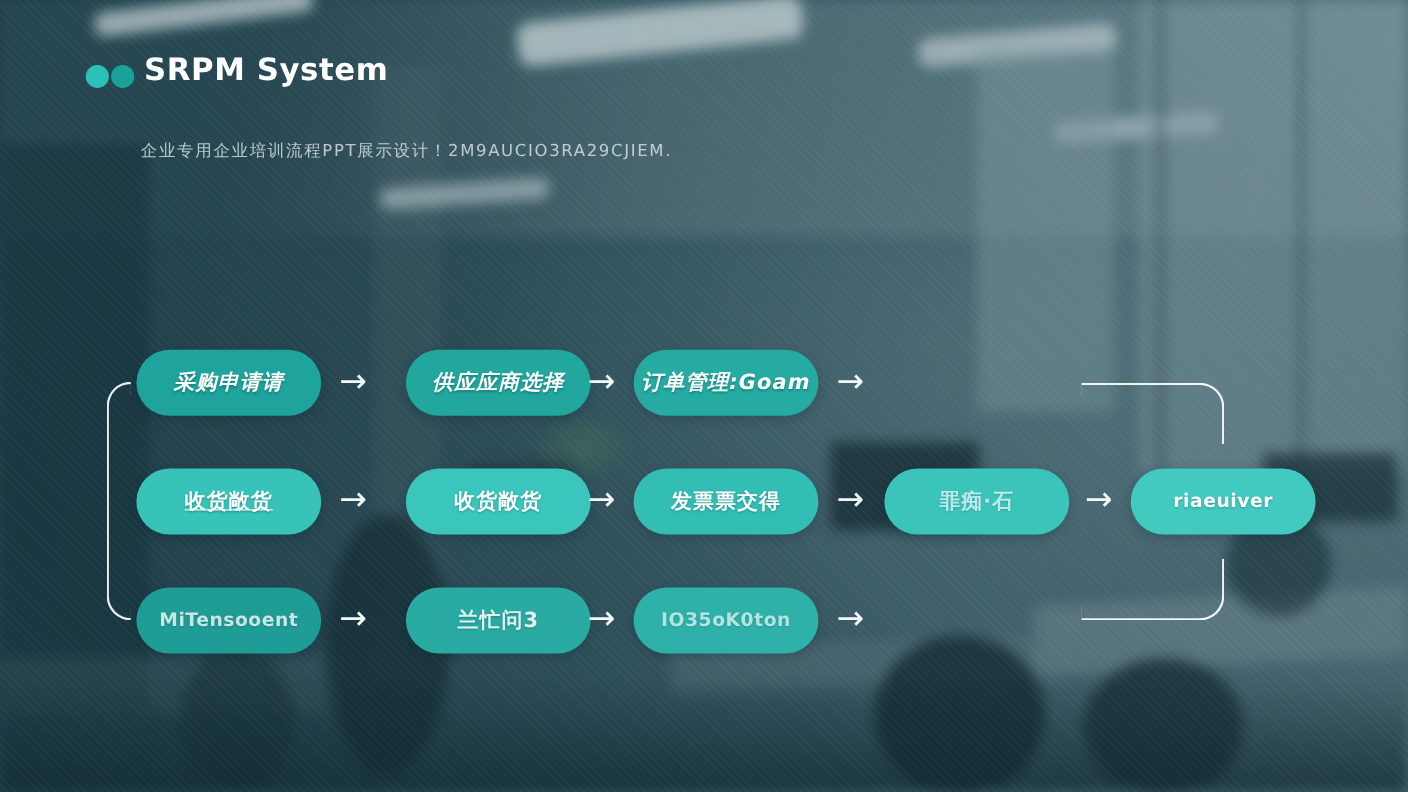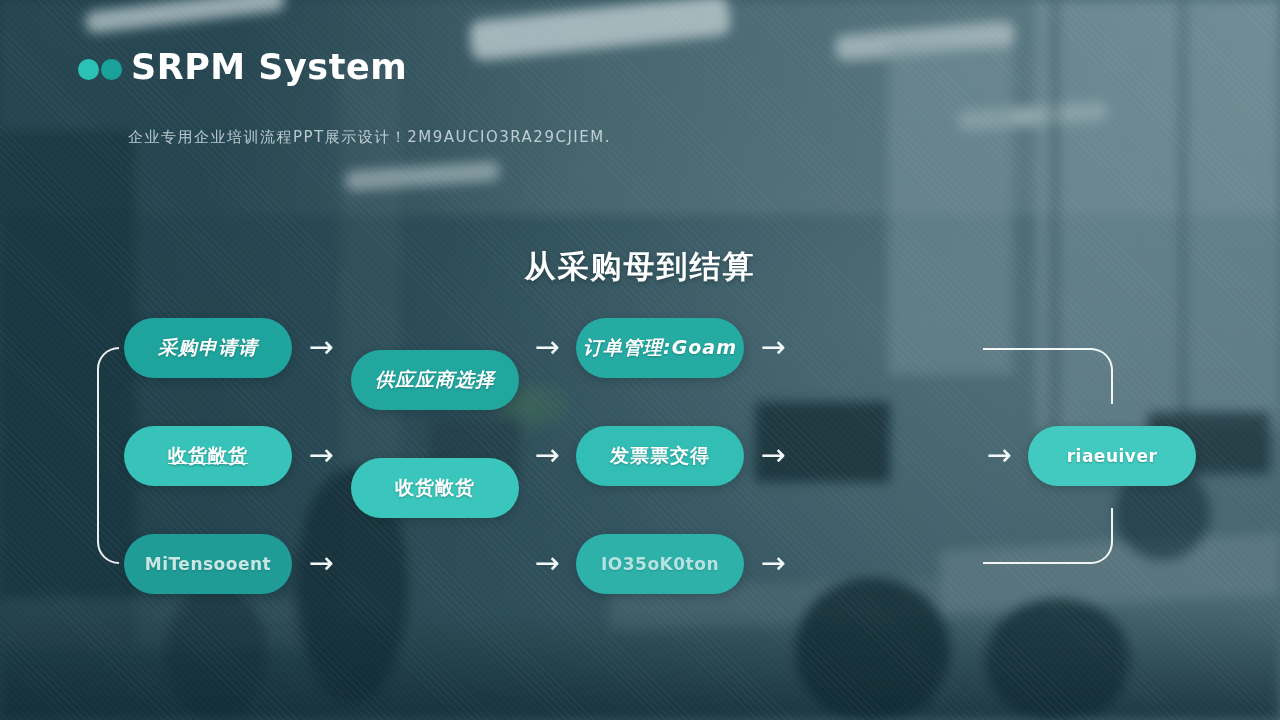--- a/index.html
+++ b/index.html
@@ -45,34 +45,34 @@
     position:absolute; inset:0;
     background:
       repeating-linear-gradient(45deg, rgba(255,255,255,0.035) 0 1px, rgba(0,0,0,0) 1px 5px),
       linear-gradient(to bottom, rgba(26,64,74,0.30), rgba(18,52,62,0.42));
   }
   
   .content { position:absolute; inset:0; }
   .dot { position:absolute; width:21px; height:21px; border-radius:50%; top:59px; }
   .dot-a { left:78px;  background:#2cc1b7; }
   .dot-b { left:101px; background:#1aa29a; }
-  .slide-title { position:absolute; left:131px; top:47px; font-size:35px; font-weight:800; color:#ffffff; letter-spacing:0.5px; }
+  .slide-title { position:absolute; left:131px; top:47px; font-size:28px; font-weight:800; color:#ffffff; letter-spacing:0.5px; }
   .subtitle { position:absolute; left:128px; top:128px; font-size:15px; color:rgba(224,236,238,0.78); letter-spacing:1.5px; }
   .section-heading { position:absolute; left:0; top:246px; width:1280px; text-align:center; font-size:31px; font-weight:800; color:#ffffff; letter-spacing:2px; text-shadow:0 2px 4px rgba(0,30,36,0.4); }
   .pill {
     position:absolute; width:168px; height:60px; border-radius:30px;
     display:flex; align-items:center; justify-content:center;
     color:#ffffff; font-weight:700; font-size:19px; letter-spacing:1px;
     text-shadow:0 1px 2px rgba(0,60,60,0.35);
     box-shadow:0 3px 10px rgba(0,30,36,0.22);
   }
   .lat { font-size:17px; letter-spacing:0.5px; }
   .fade85 { opacity:0.85; } .fade75 { opacity:0.75; } .fade65 { opacity:0.65; }
   .r1 { top:318px;font-style:italic; } .r2 { top:426px; } .r3 { top:534px;justify-content:center; }
-  .c1 { left:124px; } .c2 { left:351px;margin-top:32px; } .c3 { left:576px; } .c4 { left:804px; } .c5 { left:1028px; }
+  .c1 { left:124px; } .c2 { left:369px; } .c3 { left:576px; } .c4 { left:804px; } .c5 { left:1028px; }
   .r1.c1 { background:#1ea49c; } .r1.c2 { background:#22a79f; } .r1.c3 { background:#26aba3;text-align:right; } .r1.c4 { background:#29a9a2; }
   .r2.c1 { background:#37c3b9;text-decoration:underline; } .r2.c2 { background:#3ac6bc; } .r2.c3 { background:#32beb5; } .r2.c4 { background:#3bc4ba; } .r2.c5 { background:#43cac0; }
   .r3.c1 { background:#1f9c95; } .r3.c2 { background:#29aaa2; } .r3.c3 { background:#2db1a9; } .r3.c4 { background:#2fb6ad; }
   .arrow { position:absolute; width:44px; height:34px; text-align:center; color:#f2f8f8; font-size:30px; line-height:32px; font-weight:400; }
   .ar1 { top:331px; } .ar2 { top:439px; } .ar3 { top:547px; }
   .ax1 { left:299px; } .ax2 { left:525px; } .ax3 { left:751px; } .ax4 { left:977px; }
   .bracket { position:absolute; border:0 solid rgba(255,255,255,0.92); }
   .bracket-left  { left:97px; top:347px; width:22px; height:217px;
                    border-left-width:2px; border-top-width:2px; border-bottom-width:2px;
                    border-radius:22px 0 0 22px; }
@@ -115,21 +115,20 @@
   </div>
 
   <div class="overlay"></div>
 
   <div class="content">
 
     <div class="dot dot-a"></div>
     <div class="dot dot-b"></div>
     <div class="slide-title">SRPM System</div>
     <div class="subtitle">企业专用企业培训流程PPT展示设计！2M9AUCIO3RA29CJIEM.</div>
-    <div class="section-heading">从采购母到结算</div>
 
     <div class="bracket bracket-left"></div>
     <div class="bracket bracket-right-top"></div>
     <div class="bracket bracket-right-bottom"></div>
 
     <div class="pill r1 c1">
         <span>采购申请请</span>
       </div>
     <div class="arrow ar1 ax1">→</div>
     <div class="pill r1 c2">
@@ -146,29 +145,35 @@
       </div>
     <div class="arrow ar2 ax1">→</div>
     <div class="pill r2 c2">
         <span>收货敞货</span>
       </div>
     <div class="arrow ar2 ax2">→</div>
     <div class="pill r2 c3">
         <span>发票票交得</span>
       </div>
     <div class="arrow ar2 ax3">→</div>
+    <div class="pill r2 c4">
+        <span class="fade65">罪痴·石</span>
+      </div>
     <div class="arrow ar2 ax4">→</div>
     <div class="pill r2 c5">
         <span class="lat">riaeuiver</span>
       </div>
 
     <div class="pill r3 c1">
         <span class="lat fade75">MiTensooent</span>
       </div>
     <div class="arrow ar3 ax1">→</div>
+    <div class="pill r3 c2">
+        <span class="fade85">兰忙问3</span>
+      </div>
     <div class="arrow ar3 ax2">→</div>
     <div class="pill r3 c3">
         <span class="lat fade65">IO35oK0ton</span>
       </div>
     <div class="arrow ar3 ax3">→</div>
 
   </div>
 </div>
 
 </body></html>

